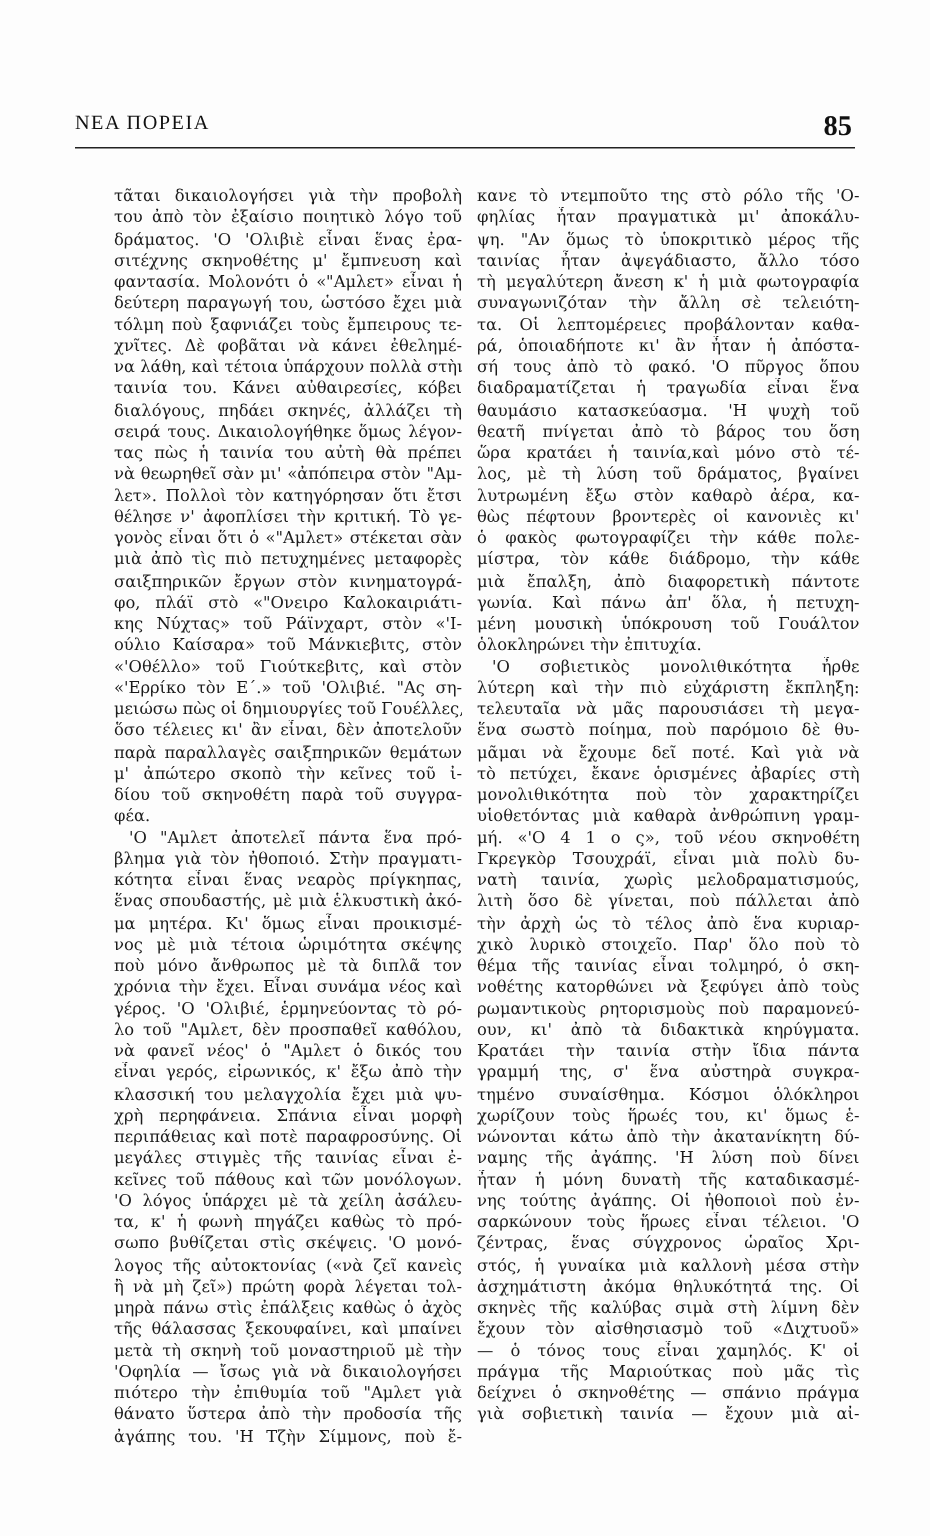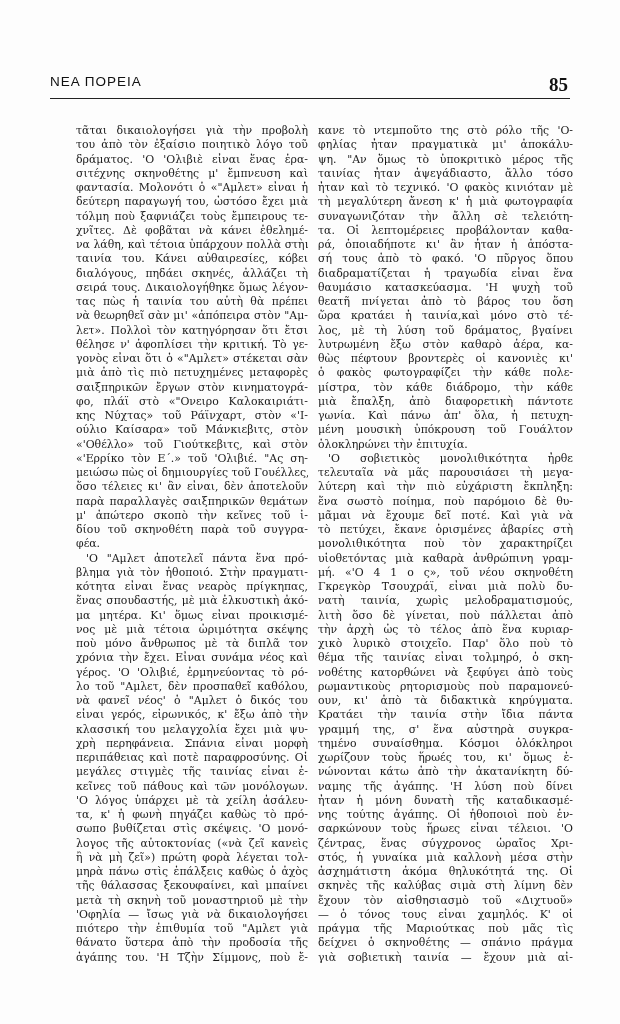--- a/index.html
+++ b/index.html
@@ -1,19 +1,19 @@
 <!DOCTYPE html>
 <html><head>
 <meta charset="utf-8">
 <style>
   html, body { margin: 0; padding: 0; background: #ffffff; }
   body { width: 620px; height: 1024px; position: relative; overflow: hidden; color: #1a1a1a; }
   .page { position: absolute; left: 0; top: 0; width: 620px; height: 1024px; background: #fdfdfd; }
   .running-head { position: absolute; left: 50px; top: 74px; width: 518px; height: 18px; }
-  .journal-title { position: absolute; left: 0; top: 0; font-family: Liberation Sans, sans-serif; font-size: 13.5px; letter-spacing: 1px; color: #111; }
+  .journal-title { position: absolute; left: 0; top: 0; font-family: Liberation Serif, serif; font-size: 13.5px; letter-spacing: 1px; color: #111; }
   .page-number { position: absolute; right: 0; top: 0; font-family: "Liberation Serif", serif; font-weight: bold; font-size: 19px; color: #111; }
   .head-rule { position: absolute; left: 50px; top: 98px; width: 520px; height: 0; border-top: 1.5px solid #222; }
   .column { position: absolute; top: 124px; font-family: "DejaVu Serif", serif; font-size: 10.9px; line-height: 14.25px; color: #1b1b1b; }
   .col-left { left: 76px; width: 232px; }
   .col-right { left: 318px; width: 255px; }
   .line { display: block; white-space: nowrap; text-align: justify; text-align-last: justify; height: 14.25px; overflow: hidden; }
   .line.last { text-align-last: left; }
   .line.indent { padding-left: 10px; }
 </style>
 </head>
@@ -85,42 +85,41 @@
       <span class="line">'Οφηλία — ἴσως γιὰ νὰ δικαιολογήσει</span>
       <span class="line">πιότερο τὴν ἐπιθυμία τοῦ "Αμλετ γιὰ</span>
       <span class="line">θάνατο ὕστερα ἀπὸ τὴν προδοσία τῆς</span>
       <span class="line">ἀγάπης του. 'Η Τζὴν Σίμμονς, ποὺ ἔ-</span>
     </div>
   <div class="column col-right" id="col-right">
       <span class="line">κανε τὸ ντεμποῦτο της στὸ ρόλο τῆς 'Ο-</span>
       <span class="line">φηλίας ἦταν πραγματικὰ μι' ἀποκάλυ-</span>
       <span class="line">ψη. "Αν ὅμως τὸ ὑποκριτικὸ μέρος τῆς</span>
       <span class="line">ταινίας  ἦταν ἀψεγάδιαστο, ἄλλο τόσο</span>
-      <span class="line">ἦταν καὶ τὸ τεχνικό. 'Ο φακὸς κινιόταν μὲ</span>
       <span class="line">τὴ μεγαλύτερη ἄνεση κ' ἡ μιὰ φωτογραφία</span>
       <span class="line">συναγωνιζόταν τὴν ἄλλη  σὲ τελειότη-</span>
       <span class="line">τα. Οἱ λεπτομέρειες προβάλονταν καθα-</span>
       <span class="line">ρά, ὁποιαδήποτε κι' ἂν ἦταν ἡ ἀπόστα-</span>
       <span class="line">σή τους ἀπὸ τὸ φακό. 'Ο πῦργος ὅπου</span>
       <span class="line">διαδραματίζεται ἡ τραγωδία εἶναι ἕνα</span>
       <span class="line">θαυμάσιο κατασκεύασμα.  'Η ψυχὴ τοῦ</span>
       <span class="line">θεατῆ πνίγεται ἀπὸ τὸ βάρος του ὅση</span>
       <span class="line">ὥρα κρατάει ἡ ταινία,καὶ μόνο στὸ τέ-</span>
       <span class="line">λος, μὲ τὴ λύση τοῦ δράματος, βγαίνει</span>
       <span class="line">λυτρωμένη ἔξω στὸν καθαρὸ ἀέρα, κα-</span>
       <span class="line">θὼς πέφτουν βροντερὲς οἱ κανονιὲς κι'</span>
       <span class="line">ὁ φακὸς φωτογραφίζει τὴν κάθε πολε-</span>
       <span class="line">μίστρα, τὸν κάθε  διάδρομο, τὴν κάθε</span>
       <span class="line">μιὰ ἔπαλξη, ἀπὸ διαφορετικὴ  πάντοτε</span>
       <span class="line">γωνία. Καὶ πάνω ἀπ' ὅλα, ἡ πετυχη-</span>
       <span class="line">μένη μουσικὴ ὑπόκρουση  τοῦ Γουάλτον</span>
       <span class="line last">ὁλοκληρώνει τὴν ἐπιτυχία.</span>
       <span class="line indent">'Ο σοβιετικὸς  μονολιθικότητα ἦρθε</span>
+      <span class="line">λύτερη καὶ τὴν πιὸ εὐχάριστη ἔκπληξη:</span>
       <span class="line">τελευταῖα νὰ μᾶς παρουσιάσει τὴ μεγα-</span>
-      <span class="line">λύτερη καὶ τὴν πιὸ εὐχάριστη ἔκπληξη:</span>
       <span class="line">ἕνα σωστὸ ποίημα, ποὺ παρόμοιο δὲ θυ-</span>
       <span class="line">μᾶμαι νὰ ἔχουμε δεῖ ποτέ. Καὶ γιὰ νὰ</span>
       <span class="line">τὸ πετύχει, ἔκανε ὁρισμένες ἀβαρίες στὴ</span>
       <span class="line">μονολιθικότητα  ποὺ τὸν  χαρακτηρίζει</span>
       <span class="line">υἱοθετόντας μιὰ καθαρὰ ἀνθρώπινη γραμ-</span>
       <span class="line">μή. «'Ο 4 1 ο ς», τοῦ νέου σκηνοθέτη</span>
       <span class="line">Γκρεγκὸρ Τσουχράϊ, εἶναι μιὰ πολὺ δυ-</span>
       <span class="line">νατὴ ταινία, χωρὶς  μελοδραματισμούς,</span>
       <span class="line">λιτὴ ὅσο δὲ γίνεται, ποὺ πάλλεται ἀπὸ</span>
       <span class="line">τὴν ἀρχὴ ὡς τὸ τέλος ἀπὸ ἕνα κυριαρ-</span>

